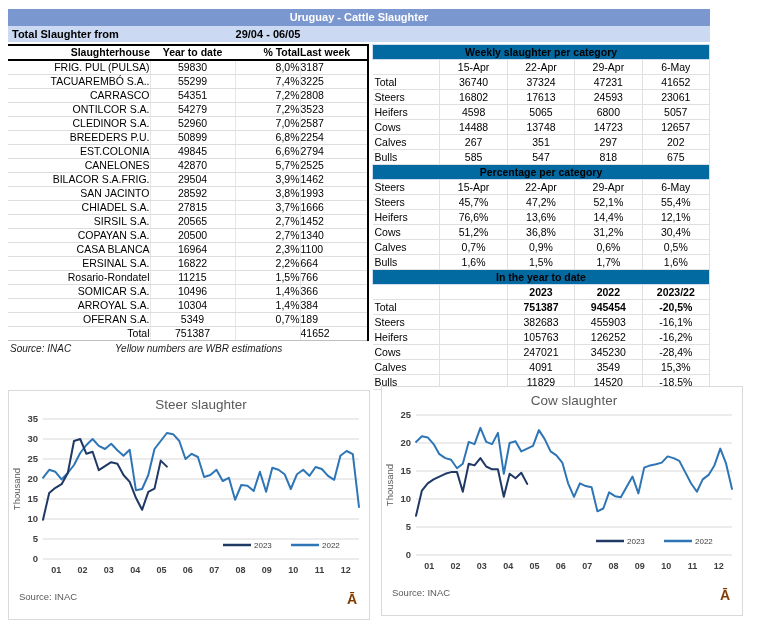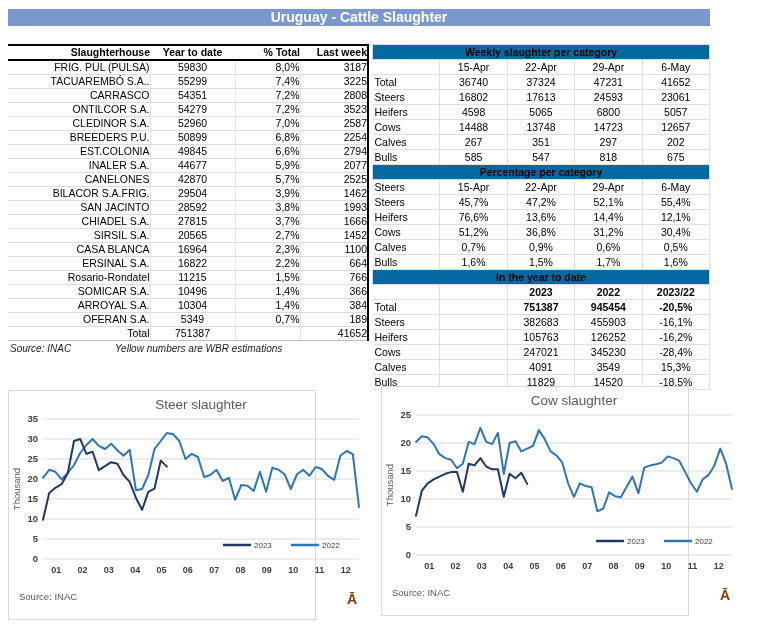--- a/index.html
+++ b/index.html
@@ -1,68 +1,72 @@
 <!DOCTYPE html>
 <html><head>
 <meta charset="utf-8">
 <style>
   * { margin:0; padding:0; box-sizing:border-box; }
   body { font-family:"Liberation Sans", sans-serif; background:#ffffff; }
   .page { position:relative; width:764px; height:629px; background:#ffffff; overflow:hidden; }
 
   .titlebar { position:absolute; left:8px; top:9px; width:702px; height:17px;
-    background:#7B97CF; color:#fff; font-weight:bold; font-size:14px;
+    background:#7B97CF; color:#fff; font-weight:bold; font-size:11px;
     text-align:center; line-height:17px; }
   .subheader { position:absolute; left:8px; top:26px; width:702px; height:16px;
     background:#CBDAF2; font-size:11px; font-weight:bold; line-height:16px; }
   .sub-label { position:absolute; left:4px; }
   .sub-period { position:absolute; left:160px; width:200px; text-align:center; }
 
   
   .left-wrap { position:absolute; left:8px; top:44px; width:360px; }
   table.lt { border-collapse:collapse; table-layout:fixed; width:360px;
     border-right:2px solid #000; font-size:10.5px; }
   table.lt th { font-weight:bold; border-top:2px solid #000; border-bottom:2px solid #000;
     height:14px; line-height:13px; white-space:nowrap; overflow:hidden; }
   table.lt td { height:13px; line-height:13px; border-bottom:1px solid #DDDDDD;
     border-right:1px solid #E6E6E6; white-space:nowrap; overflow:hidden; }
   table.lt .c0 { width:142px; text-align:right; padding-left:3px; }
   table.lt .c1 { width:85px; text-align:center; }
   table.lt .c2 { width:65px; text-align:right; }
-  table.lt .c3 { width:68px; text-align:right; border-right:none; }
+  table.lt .c3 { width:68px; text-align:left; border-right:none; }
   table.lt tr.total-row td { border-top:1px solid #000; border-bottom:1px solid #BFBFBF; }
   .source-row { font-size:10px; font-style:italic; color:#1a1a1a; margin-top:2px; position:relative; height:13px; }
   .source-row .src { position:absolute; left:2px; }
   .source-row .est { position:absolute; left:107px; }
 
   
   .right-wrap { position:absolute; left:372px; top:44px; width:338px; }
   table.rt { border-collapse:collapse; table-layout:fixed; width:338px; font-size:10.5px; }
   table.rt td { height:14px; line-height:14px; border:1px solid #E0E0E0; text-align:center;
     white-space:nowrap; overflow:hidden; background:#fff; }
   table.rt td.lbl { text-align:left; padding-left:2px; border-left:none; width:82px; }
   table.rt td.sec-title { background:#0369a1; font-weight:bold; text-align:center; border:1px solid #CFDCEF; }
   table.rt tr.hdr td { font-weight:normal; }
   table.rt tr.hdr-bold td { font-weight:bold; }
   table.rt td.bold { font-weight:bold; }
 
   
-  .chart-box { position:absolute; width:308px; height:230px; background:#fff;
+  .chart-box { position:absolute; width:362px; height:230px; background:#fff;
     border:1px solid #D9D9D9; }
   .chart-left  { left:8px;  top:390px; }
   .chart-right { left:381px; top:386px; }
   svg { display:block; }
 </style>
 </head>
 <body>
 
 <div class="page">
 
   <div class="titlebar">Uruguay - Cattle Slaughter</div>
 
+  <div class="subheader">
+    <span class="sub-label">Total Slaughter from</span>
+    <span class="sub-period">29/04 - 06/05</span>
+  </div>
 
   <div class="left-wrap">
     <table class="lt" id="left-table">
         <tbody>
           <tr>
             <th class="c0">Slaughterhouse</th>
             <th class="c1">Year to date</th>
             <th class="c2">% Total</th>
             <th class="c3">Last week</th>
           </tr>
@@ -102,26 +106,20 @@
             <td class="c2">6,8%</td>
             <td class="c3">2254</td>
           </tr>
           <tr>
             <td class="c0">EST.COLONIA</td>
             <td class="c1">49845</td>
             <td class="c2">6,6%</td>
             <td class="c3">2794</td>
           </tr>
           <tr>
-            <td class="c0">INALER S.A.</td>
-            <td class="c1">44677</td>
-            <td class="c2">5,9%</td>
-            <td class="c3">2077</td>
-          </tr>
-          <tr>
             <td class="c0">CANELONES</td>
             <td class="c1">42870</td>
             <td class="c2">5,7%</td>
             <td class="c3">2525</td>
           </tr>
           <tr>
             <td class="c0">BILACOR S.A.FRIG.</td>
             <td class="c1">29504</td>
             <td class="c2">3,9%</td>
             <td class="c3">1462</td>
@@ -136,20 +134,26 @@
             <td class="c0">CHIADEL S.A.</td>
             <td class="c1">27815</td>
             <td class="c2">3,7%</td>
             <td class="c3">1666</td>
           </tr>
           <tr>
             <td class="c0">SIRSIL S.A.</td>
             <td class="c1">20565</td>
             <td class="c2">2,7%</td>
             <td class="c3">1452</td>
+          </tr>
+          <tr>
+            <td class="c0">COPAYAN S.A.</td>
+            <td class="c1">20500</td>
+            <td class="c2">2,7%</td>
+            <td class="c3">1340</td>
           </tr>
           <tr>
             <td class="c0">CASA BLANCA</td>
             <td class="c1">16964</td>
             <td class="c2">2,3%</td>
             <td class="c3">1100</td>
           </tr>
           <tr>
             <td class="c0">ERSINAL S.A.</td>
             <td class="c1">16822</td>

